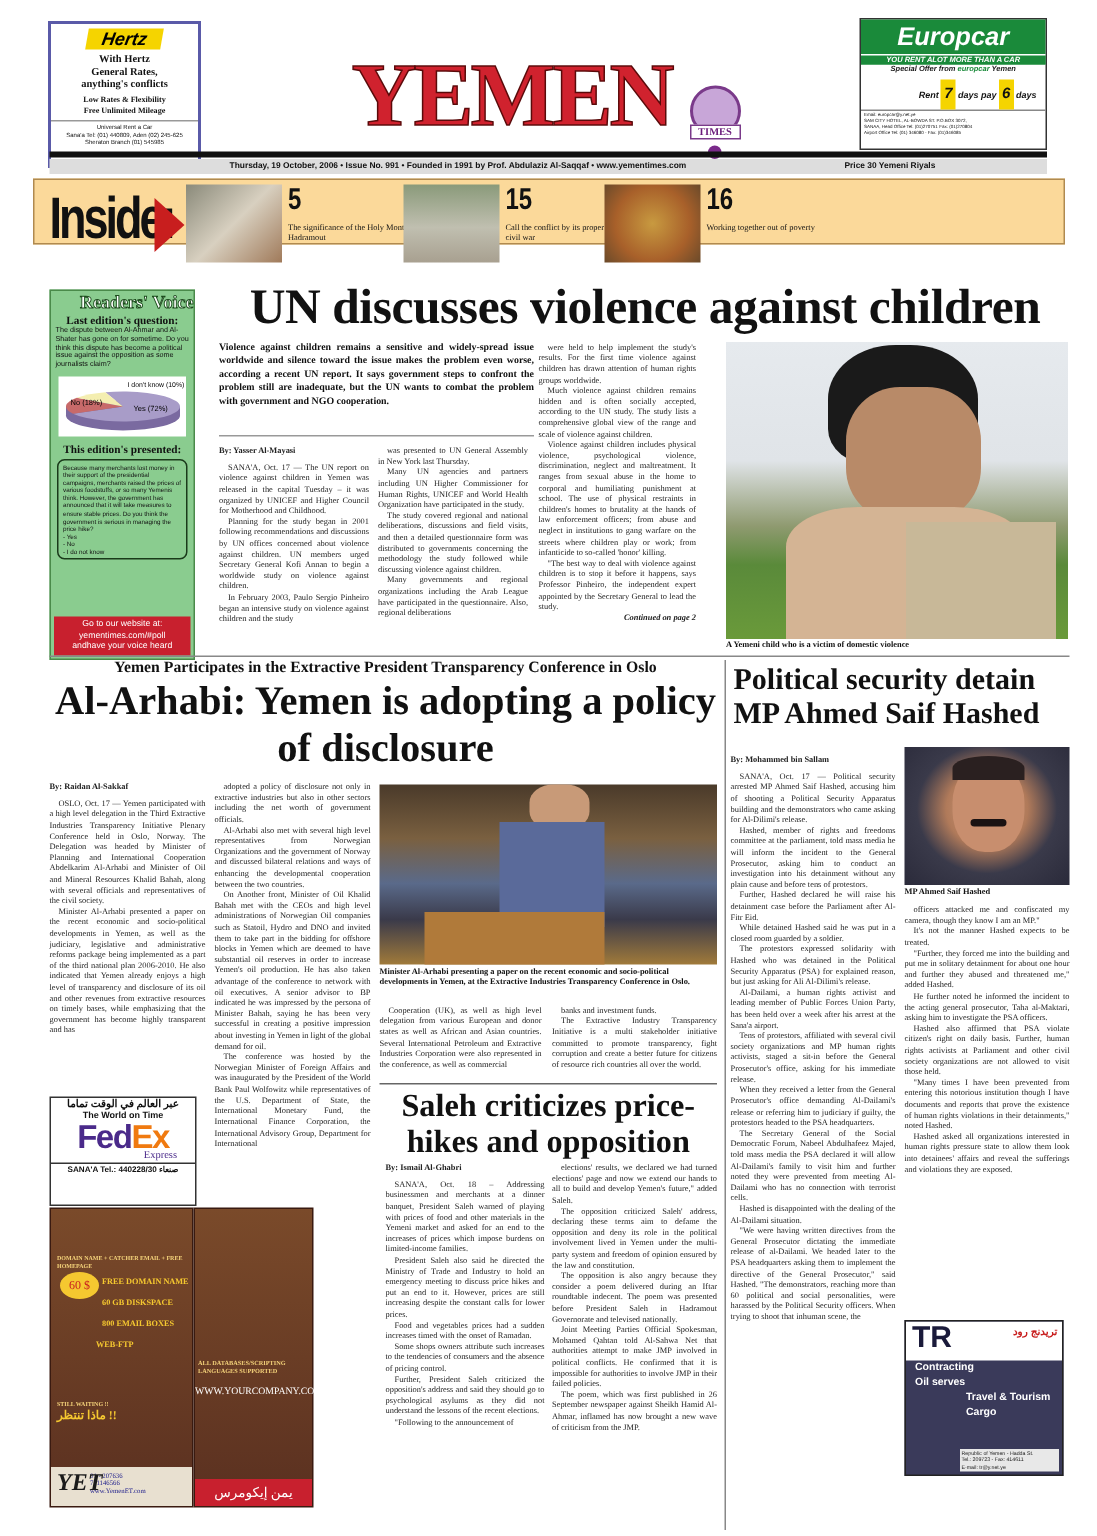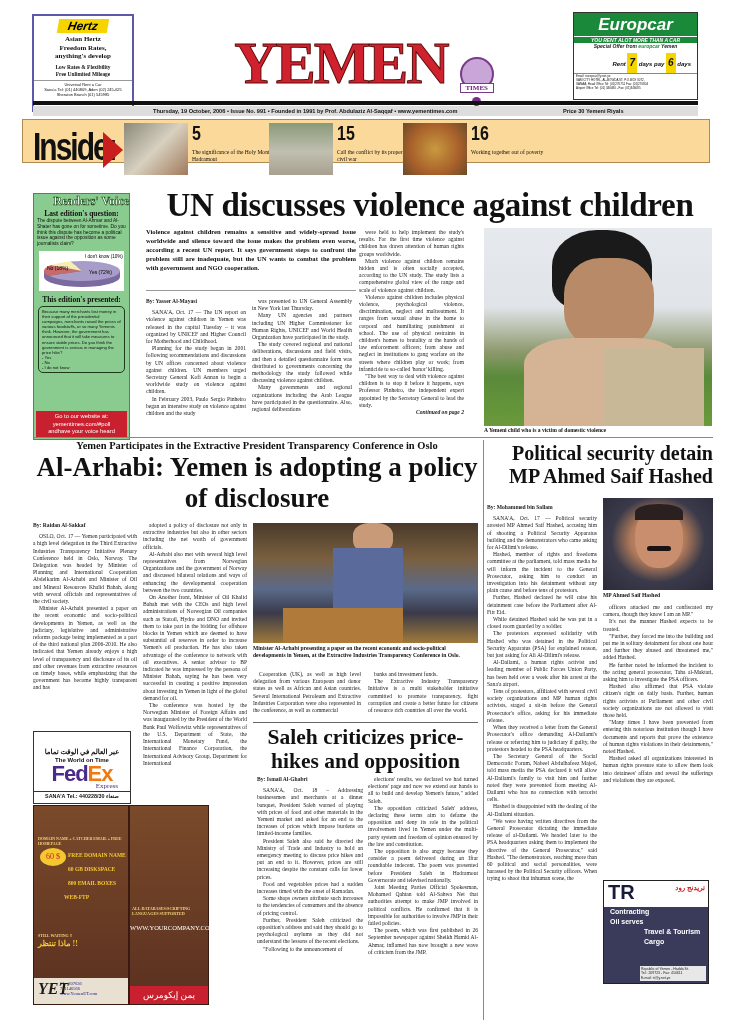--- a/index.html
+++ b/index.html
@@ -64,21 +64,21 @@
 #arh-h{left:33px;top:452px;width:448px;text-align:center;font-size:27px;font-weight:bold;line-height:31px}
 #arh-c1{left:33px;top:522px;width:104px}
 #arh-c2{left:143px;top:522px;width:104px}
 #arh-photo{left:253px;top:523px;width:225px;height:120px;background:linear-gradient(180deg,#4a3a2a 0%,#7a6040 30%,#5a6a8a 55%,#3a3a4a 75%,#a07a3a 100%)}
 #arh-caption{left:253px;top:645px;width:225px;font-size:5.6px;font-weight:bold;line-height:7.2px}
 #arh-c3{left:253px;top:671px;width:108px}
 #arh-c4{left:368px;top:671px;width:110px}
 #vsep{left:483px;top:440px;width:1px;height:580px;background:#888}
 
 #fedex{left:33px;top:731px;width:98px;height:73px;border:1px solid #333;background:#fff;text-align:center}
-#fedex .ar{font-size:7px;font-weight:bold;line-height:9px;margin-top:16px}
+#fedex .ar{font-size:7px;font-weight:bold;line-height:9px;margin-top:0}
 #fedex .wt{font-family:"Liberation Sans",sans-serif;font-size:6px;font-weight:bold}
 #fedex .logo{font-family:"Liberation Sans",sans-serif;font-size:22px;font-weight:bold;letter-spacing:-1px;line-height:22px}
 #fedex .logo .f{color:#4a2a8a}#fedex .logo .e{color:#f07a10}
 #fedex .ex{font-size:7px;color:#4a2a8a;text-align:right;padding-right:12px;margin-top:-3px}
 #fedex .tel{border-top:1px solid #333;font-family:"Liberation Sans",sans-serif;font-size:5.4px;font-weight:bold;line-height:9px;margin-top:1px}
 
 #yet{left:33px;top:805px;width:96px;height:200px;background:linear-gradient(180deg,#7a4a2a,#5a3020);border:1px solid #3a1a10;color:#f4d27a;font-size:4.5px;overflow:hidden}
 #yet2{left:129px;top:805px;width:80px;height:200px;background:linear-gradient(180deg,#7a4a2a,#5a3020);border:1px solid #3a1a10}
 #yet .ln{position:absolute;left:4px;font-family:"Liberation Serif",serif;font-weight:bold}
 #yet .price{position:absolute;left:6px;top:42px;width:26px;height:18px;background:#f5c830;color:#c81e1e;font-size:8px;font-weight:normal;text-align:center;line-height:18px;border-radius:50%}
@@ -86,43 +86,43 @@
 #yet .foot .logo{position:absolute;left:4px;top:2px;font-size:16px;font-weight:bold;font-style:italic;color:#1a1a1a}
 #yet2 .bar{position:absolute;left:0;right:0;bottom:0;height:18px;background:#c8202e;color:#fff;font-size:9px;text-align:center;line-height:18px}
 #yet2 .www{position:absolute;left:0;right:0;top:118px;color:#fff;font-size:6.5px;text-align:center}
 #yet2 .feat{position:absolute;left:2px;color:#f4d27a;font-size:5px;font-weight:bold}
 
 #sal-rule{left:253px;top:722px;width:225px;height:1px;background:#666}
 #sal-h{left:253px;top:725px;width:225px;text-align:center;font-size:21.5px;font-weight:bold;line-height:24px}
 #sal-c1{left:257px;top:776px;width:106px}
 #sal-c2{left:368px;top:776px;width:110px}
 
-#has-h{left:489px;top:442px;width:224px;font-size:20px;font-weight:bold;line-height:23px;text-align:right}
+#has-h{left:489px;top:442px;width:224px;font-size:20px;font-weight:bold;line-height:23px;text-align:left}
 #has-c1{left:487px;top:504px;width:110px}
 #has-photo{left:603px;top:498px;width:110px;height:92px;background:radial-gradient(ellipse at 50% 45%,#d2a080 0%,#b07a5a 35%,#3a3a4a 60%,#2a2a3a 100%)}
 #has-caption{left:603px;top:592px;width:110px;font-size:5.6px;font-weight:bold}
 #has-c2{left:603px;top:604px;width:110px}
 
 #tr{left:603px;top:880px;width:106px;height:104px;background:#3a3a5a;border:1px solid #222;color:#fff;font-family:"Liberation Sans",sans-serif;overflow:hidden}
 #tr .hd{background:#fff;height:26px;position:relative}
 #tr .hd .lg{position:absolute;left:4px;top:0;font-size:20px;font-weight:bold;color:#1a1a3a}
 #tr .hd .ar{position:absolute;right:3px;top:3px;font-size:7px;color:#c81e1e;font-weight:bold}
 #tr .sv{font-size:7px;font-weight:bold;line-height:10px;padding-left:6px}
 #tr .sv.r{padding-left:40px}
 #tr .addr{position:absolute;left:36px;right:2px;bottom:2px;background:#e8e8e8;color:#222;font-size:3.5px;line-height:4.5px;padding:1px}
 </style>
 </head>
 <body>
 
 <div id="hertz" class="abs">
   <div class="logo">Hertz</div>
   <div class="tag">
-    <div>Asian Hertz</div>
-    <div>Freedom Rates,</div>
-    <div>anything's develop</div>
+    <div>With Hertz</div>
+    <div>General Rates,</div>
+    <div>anything's conflicts</div>
   </div>
   <div class="feat">
     <div>Low Rates &amp; Flexibility</div>
     <div>Free Unlimited Mileage</div>
   </div>
   <div class="addr">
     <div>Universal Rent a Car</div>
     <div>Sana'a Tel: (01) 440809, Aden (02) 245-625</div>
     <div>Sheraton Branch (01) 545985</div>
   </div>

